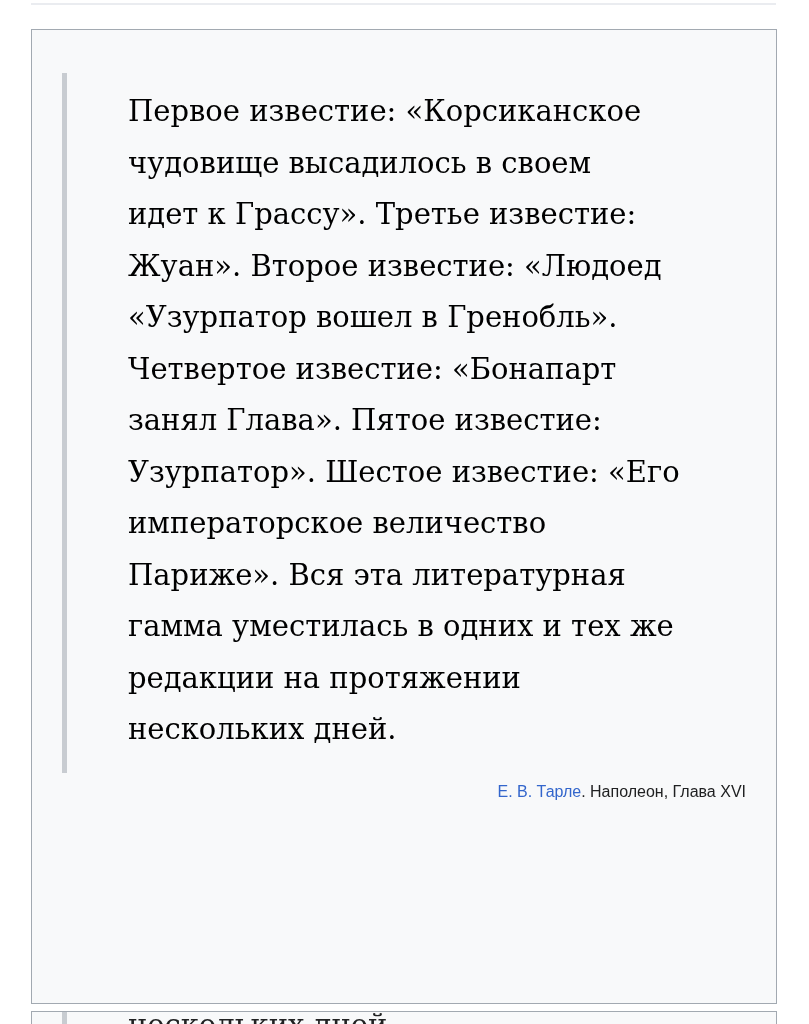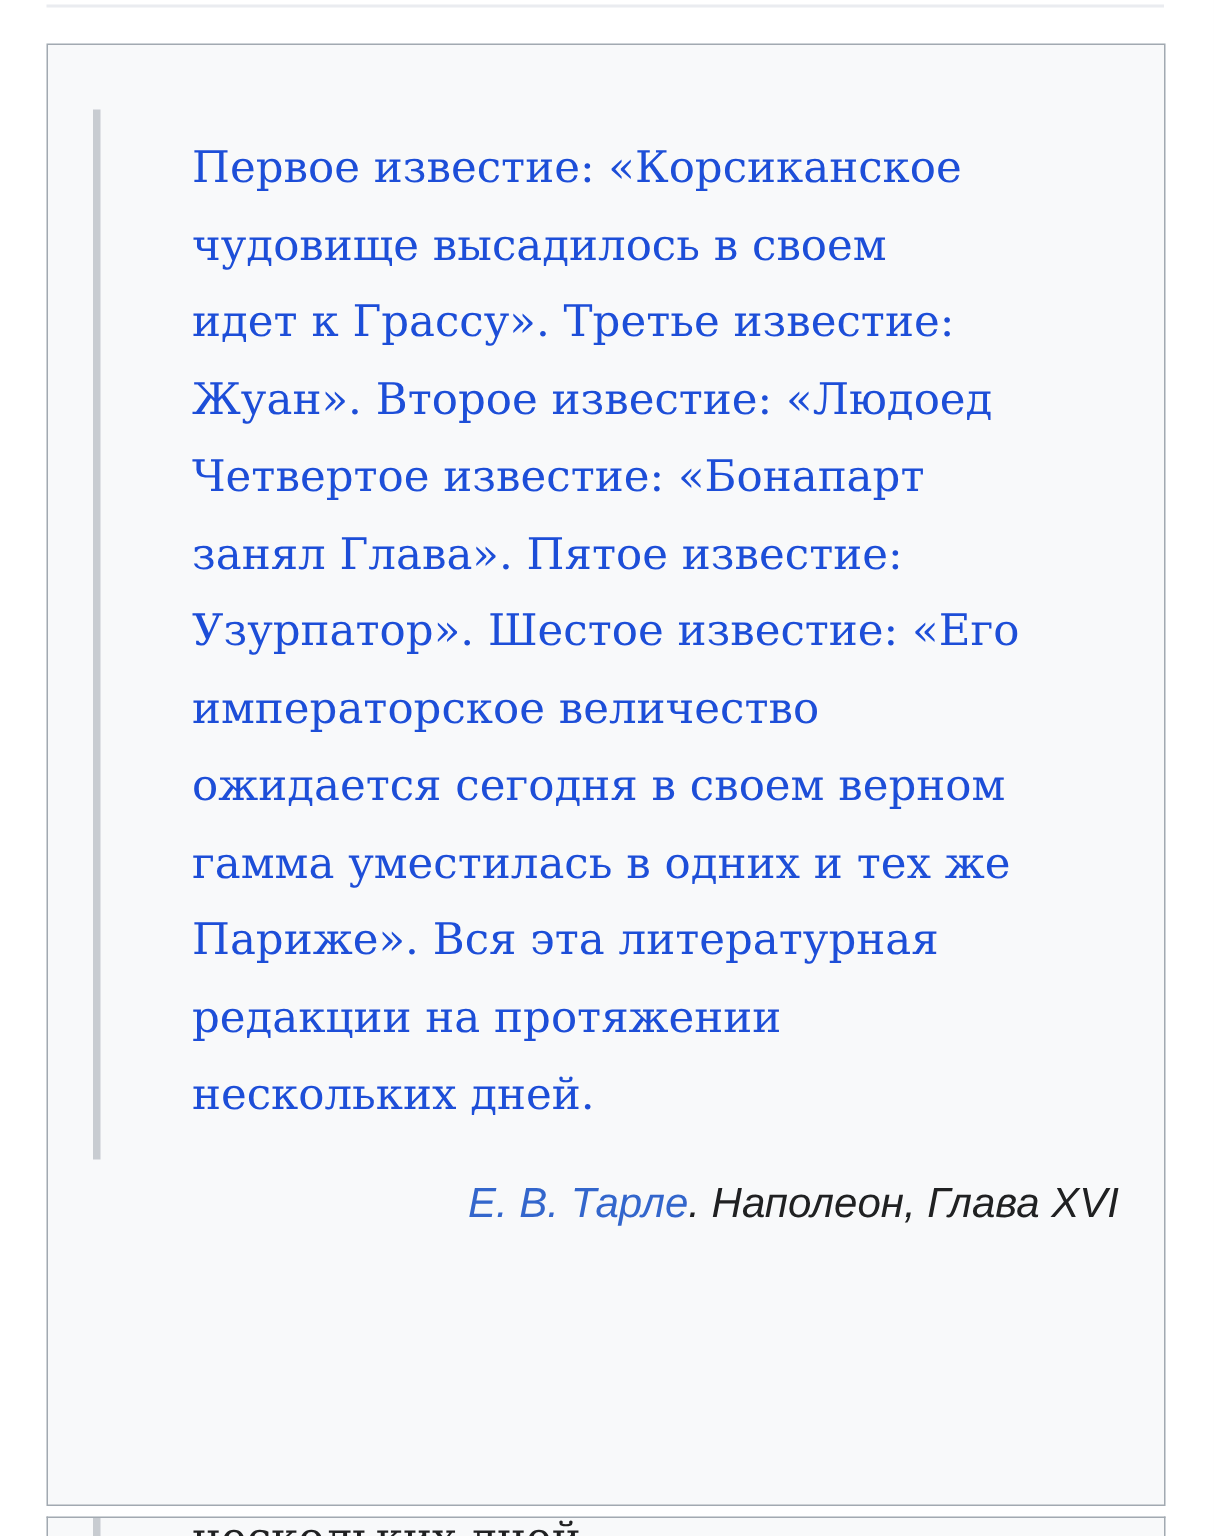--- a/index.html
+++ b/index.html
@@ -25,30 +25,29 @@
     border: 1px solid #a2a9b1;
   }
   .quote-blockquote {
     margin: 43px 20px 0 30px;
     border-left: 5px solid #c8ccd1;
     padding: 13px 0 17px 61px;
   }
   .quote-line {
     font-size: 29px;
     line-height: 51.5px;
-    color: #1d4ed8;
+    color: #000000;
     white-space: nowrap;
   }
   .citation {
-    margin-top: 13px;
+    margin-top: 3px;
     padding-right: 30px;
     text-align: right;
     font-family: "Liberation Sans", sans-serif;
-    font-style: italic;
-    font-size: 28px;
+    font-size: 16px;
     line-height: 32px;
     color: #202122;
     white-space: nowrap;
   }
   .citation .author-link {
     color: #3366cc;
     text-decoration: none;
     cursor: pointer;
   }
   .partial-box {
@@ -81,27 +80,27 @@
 <div class="screen">
 
   <div class="top-rule"></div>
 
   <div class="quote-box">
     <blockquote class="quote-blockquote">
       <div class="quote-line">Первое известие: «Корсиканское</div>
       <div class="quote-line">чудовище высадилось в своем</div>
       <div class="quote-line">идет к Грассу». Третье известие:</div>
       <div class="quote-line">Жуан». Второе известие: «Людоед</div>
+      <div class="quote-line">«Узурпатор вошел в Гренобль».</div>
       <div class="quote-line">Четвертое известие: «Бонапарт</div>
       <div class="quote-line">занял Глава». Пятое известие:</div>
       <div class="quote-line">Узурпатор». Шестое известие: «Его</div>
       <div class="quote-line">императорское величество</div>
-      <div class="quote-line">ожидается сегодня в своем верном</div>
+      <div class="quote-line">Париже». Вся эта литературная</div>
       <div class="quote-line">гамма уместилась в одних и тех же</div>
-      <div class="quote-line">Париже». Вся эта литературная</div>
       <div class="quote-line">редакции на протяжении</div>
       <div class="quote-line">нескольких дней.</div>
     </blockquote>
     <div class="citation">
       <a class="author-link" href="#">Е. В. Тарле</a><span>. Наполеон, Глава XVI</span>
     </div>
   </div>
 
   <div class="partial-box">
     <div class="partial-bar"></div>

